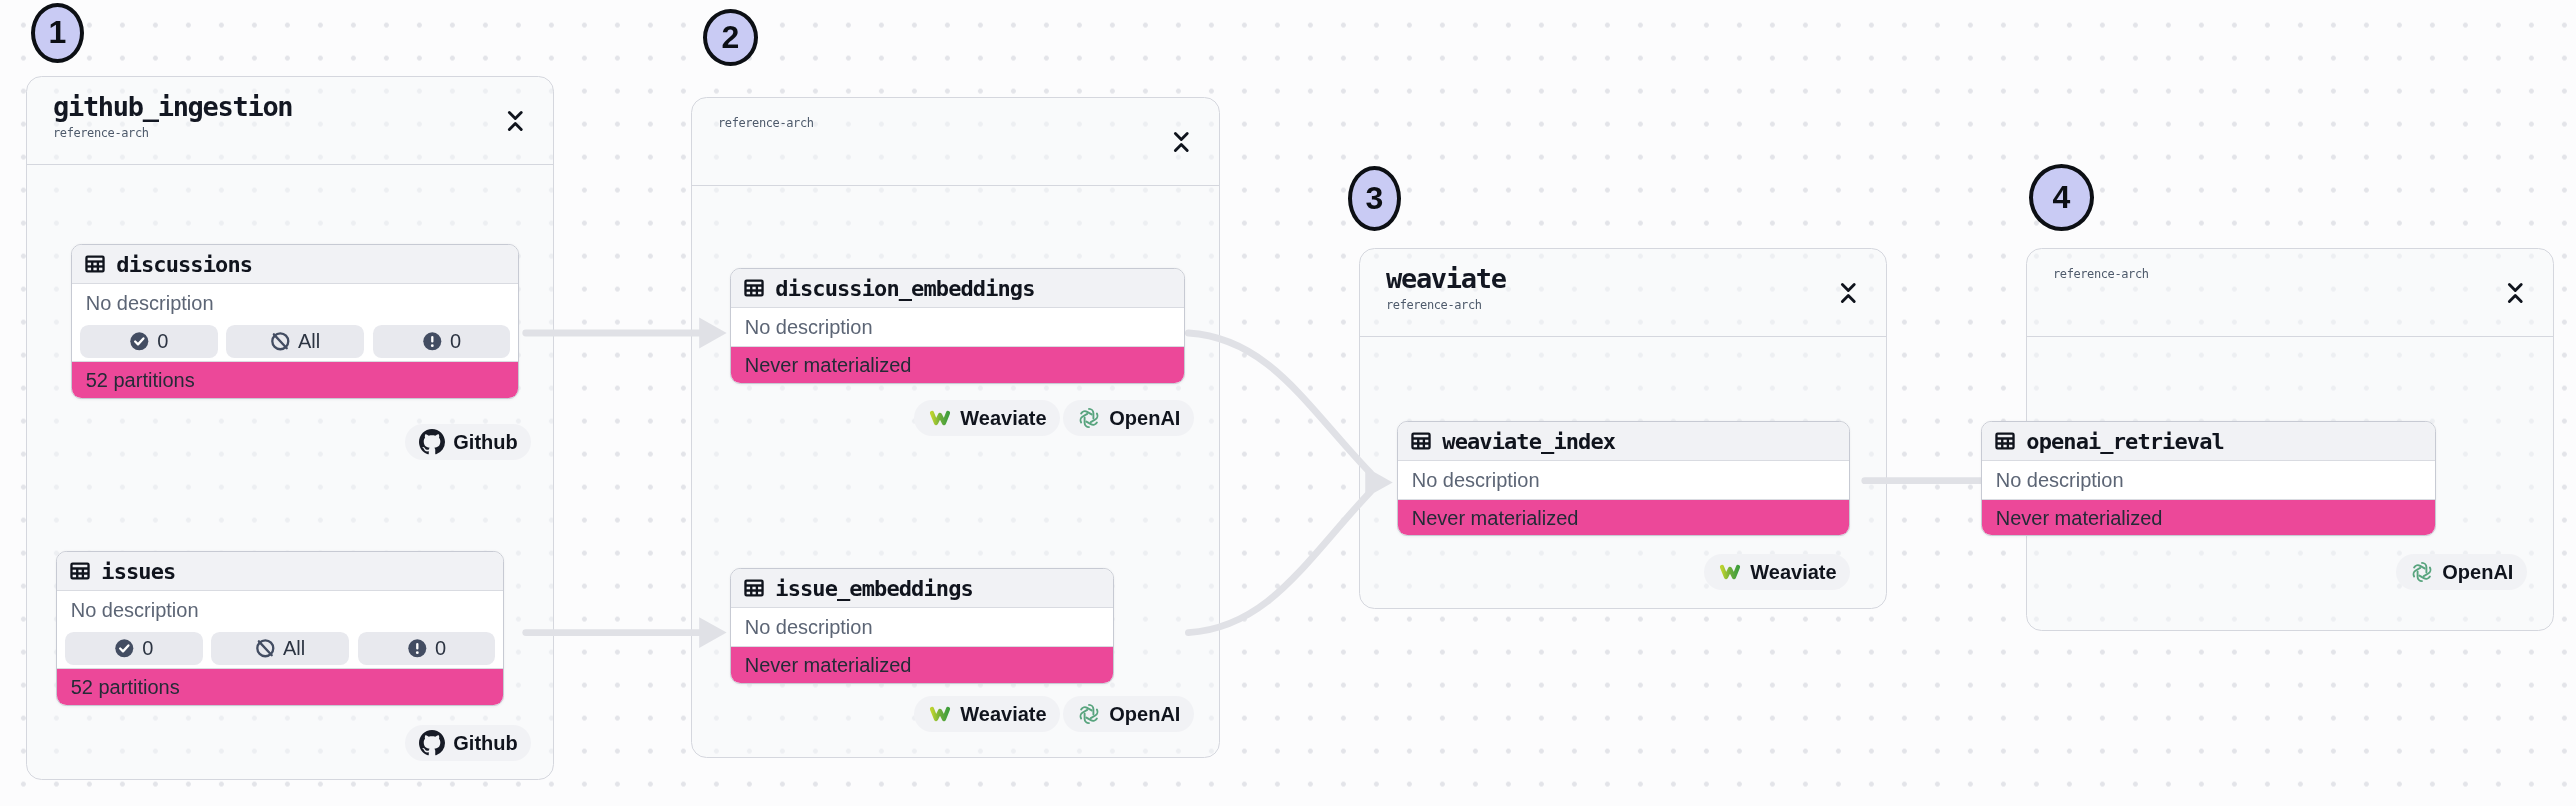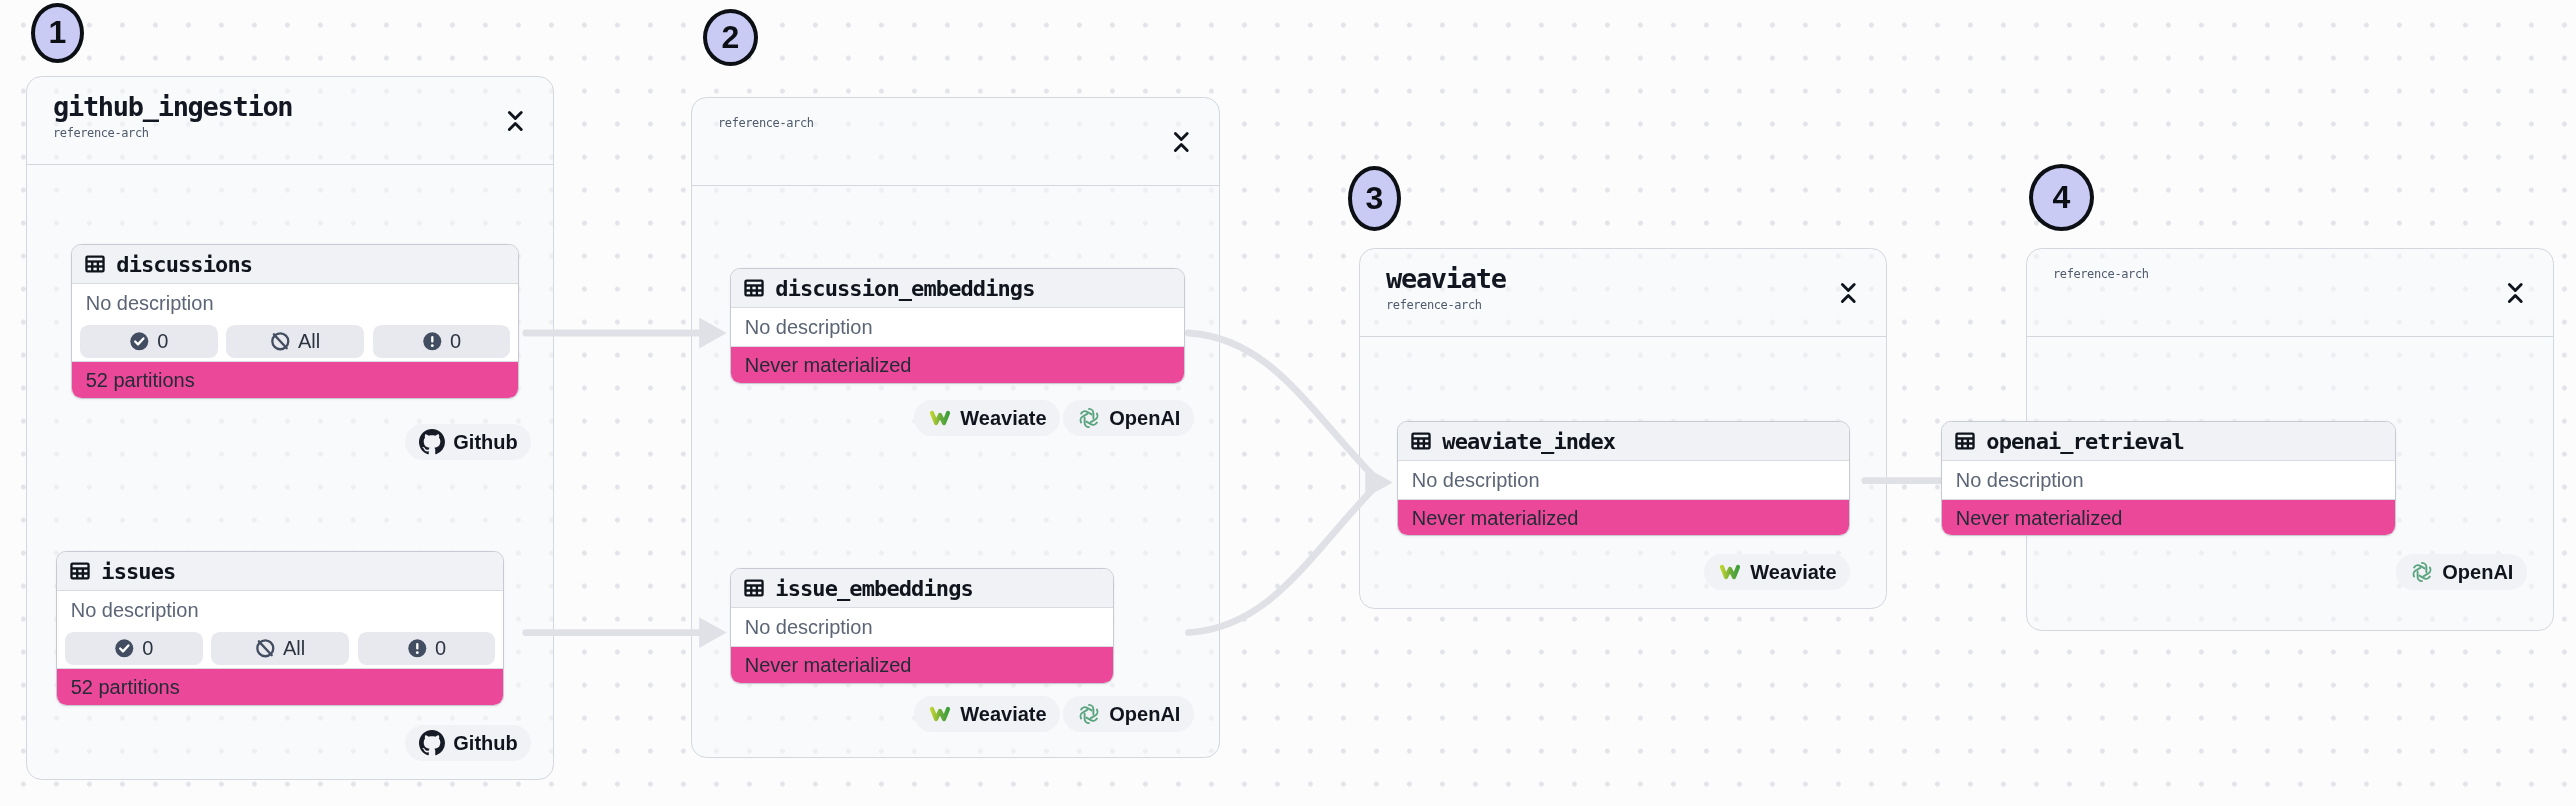--- a/index.html
+++ b/index.html
@@ -226,21 +226,21 @@
           <line x1="6" y1="6.2" x2="6" y2="13.4"></line>
           <line x1="10.1" y1="6.2" x2="10.1" y2="13.4"></line>
         </g>
       </svg>
     <span>weaviate_index</span>
   </div>
   <div class="asset-desc">No description</div>
   <div class="asset-footer">Never materialized</div>
 </div>
 
-<div class="asset-node" style="left:1941px;top:421px;width:455px;height:115px;">
+<div class="asset-node" style="left:1981px;top:421px;width:455px;height:115px;">
   <div class="asset-header">
     <svg width="22" height="22" viewBox="0 0 16 16">
         <g fill="none" stroke="#10141d" stroke-width="1.7">
           <rect x="1.8" y="2.6" width="12.4" height="10.8" rx="0.8"></rect>
           <line x1="1.8" y1="6.2" x2="14.2" y2="6.2"></line>
           <line x1="1.8" y1="9.8" x2="14.2" y2="9.8"></line>
           <line x1="6" y1="6.2" x2="6" y2="13.4"></line>
           <line x1="10.1" y1="6.2" x2="10.1" y2="13.4"></line>
         </g>
       </svg>

